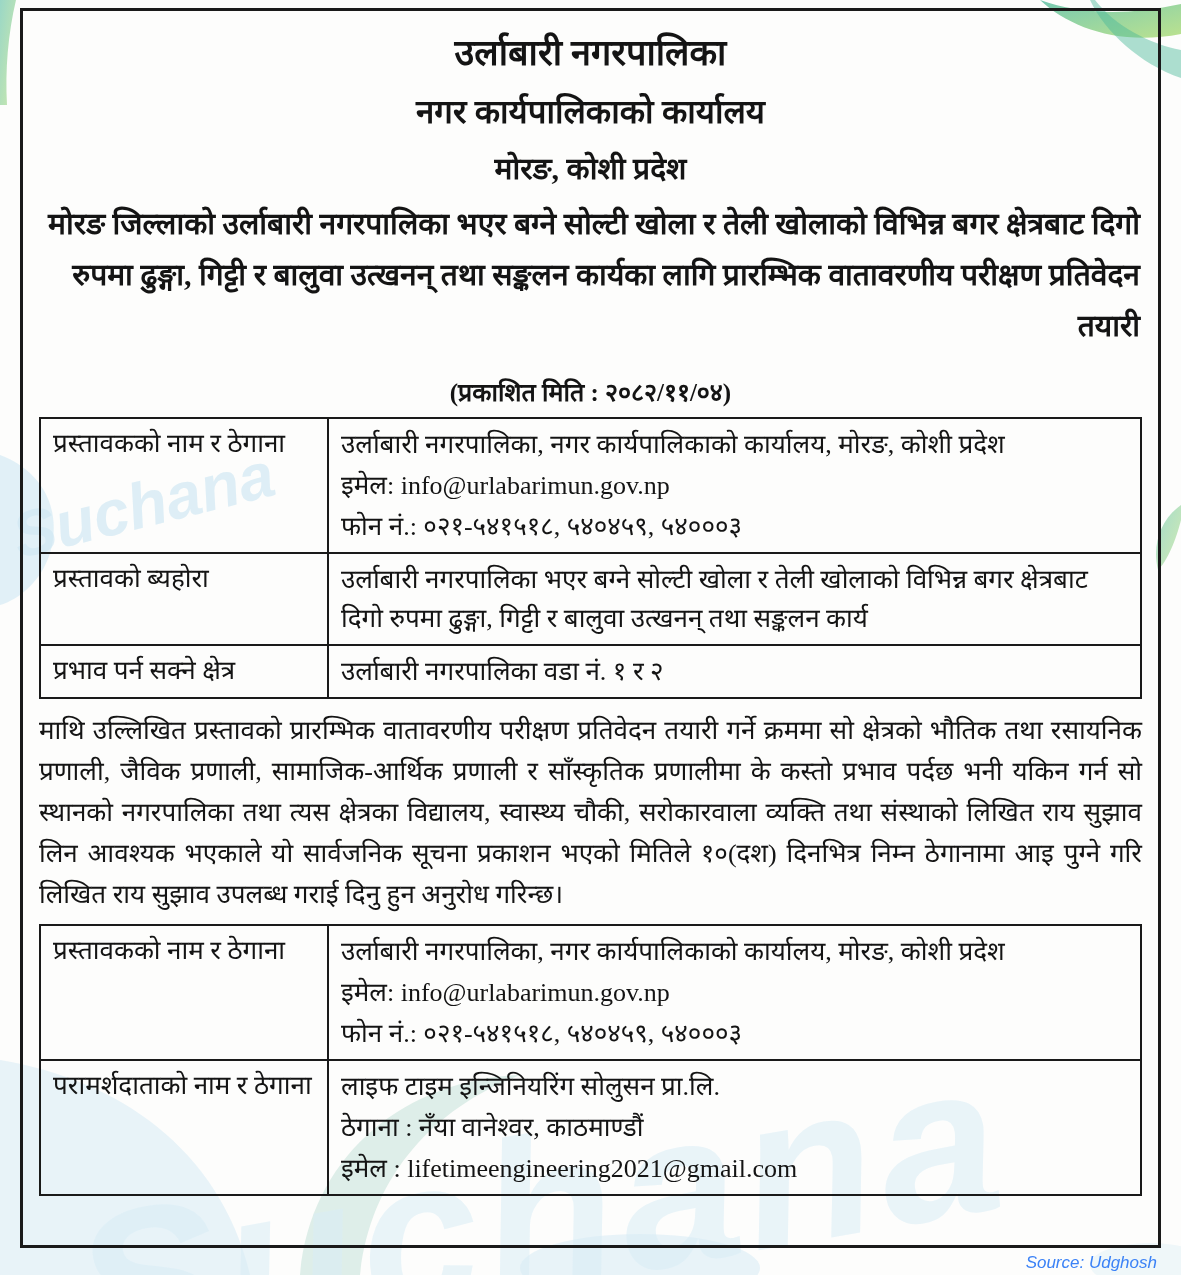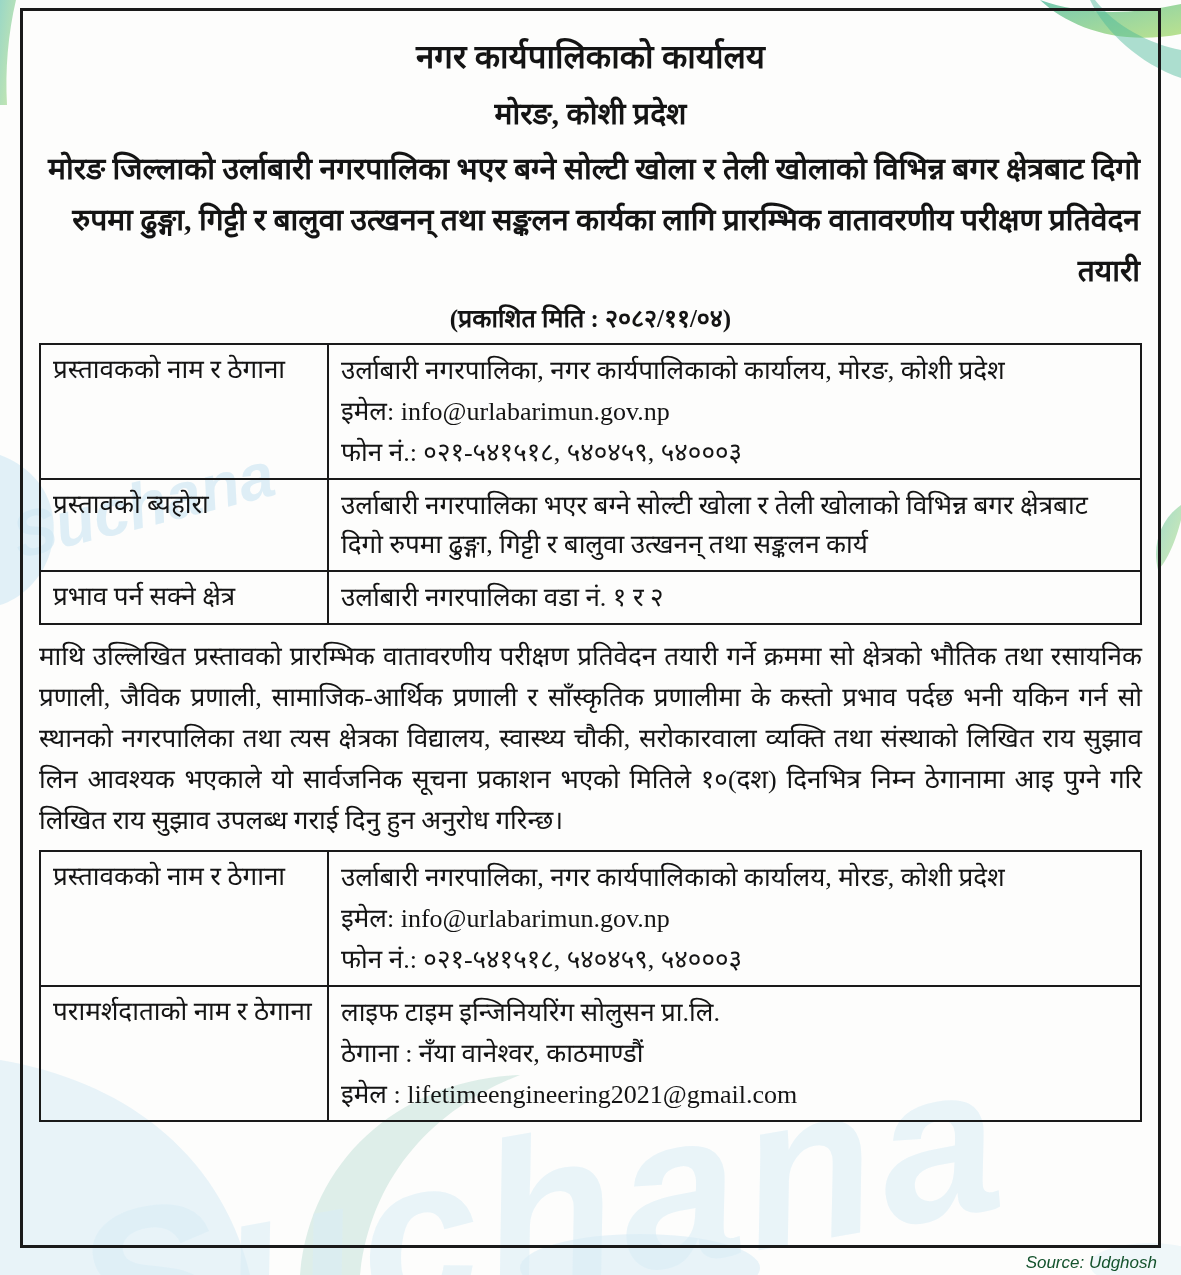--- a/index.html
+++ b/index.html
@@ -31,41 +31,41 @@
     padding:10px 16px 8px 16px;
     z-index:1;
     background:transparent;
   }
   .c { text-align:center; }
   .l1 { font-size:36px; font-weight:700; margin-top:6px; }
   .l2 { font-size:33px; font-weight:700; margin-top:12px; }
   .l3 { font-size:30px; font-weight:700; margin-top:14px;text-align:center; }
   .title { font-size:30px; font-weight:700; line-height:1.7; margin:10px 2px 0 2px;text-align:right; }
   .subtitle { font-size:29px; font-weight:700; margin-top:6px; }
-  .pubdate { font-size:25px; font-weight:700; margin-top:4px; }
+  .pubdate { font-size:25px; font-weight:700; margin-top:23px; }
   .intro { font-size:26px; margin-top:12px; }
 
   table { width:100%; border-collapse:collapse; margin-top:9px; }
   td {
     border:2px solid #1a1a1a;
     padding:5px 12px;
     vertical-align:top;
     font-size:26px;
     line-height:1.5;
   }
   td.label { width:288px; }
   .vline { padding:1px 0; }
 
   .body-par { font-size:26px; line-height:1.58; text-align:justify; margin-top:11px; }
   .section-head { font-size:27px; font-weight:700; text-decoration:underline; margin-top:9px; }
 
   .source {
     position:absolute; right:24px; bottom:2px;
     font-family:"Liberation Sans","DejaVu Sans",sans-serif;
-    font-style:italic; font-size:17px; color:#14532d; z-index:2;
+    font-style:italic; font-size:17px; color:#3b82f6; z-index:2;
   }
 </style>
 </head>
 <body>
 
 <div class="deco-layer">
   <svg width="1181" height="1275" viewBox="0 0 1181 1275">
     <defs>
       <linearGradient id="gleaf" x1="0" y1="0" x2="1" y2="1">
         <stop offset="0" stop-color="#49b89a"></stop>
@@ -88,20 +88,21 @@
     <ellipse cx="640" cy="1268" rx="120" ry="34" fill="#cfe7f3" opacity="0.45"></ellipse>
 
     <ellipse cx="1150" cy="1265" rx="60" ry="22" fill="#d9eef6" opacity="0.4"></ellipse>
   </svg>
   <div class="wm-text wm-mid">Suchana</div>
   <div class="wm-text wm-big">Suchana</div>
 </div>
 
 <div class="doc">
 
+  <div class="c l1">उर्लाबारी नगरपालिका</div>
   <div class="c l2">नगर कार्यपालिकाको कार्यालय</div>
   <div class="c l3">मोरङ, कोशी प्रदेश</div>
 
   <div class="c title">मोरङ जिल्लाको उर्लाबारी नगरपालिका भएर बग्ने सोल्टी खोला र तेली खोलाको विभिन्न बगर क्षेत्रबाट दिगो रुपमा ढुङ्गा, गिट्टी र बालुवा उत्खनन् तथा सङ्कलन कार्यका लागि प्रारम्भिक वातावरणीय परीक्षण प्रतिवेदन तयारी</div>
   <div class="c pubdate">(प्रकाशित मिति : २०८२/११/०४)</div>
 
 
   <table>
     <tbody>
         <tr>

